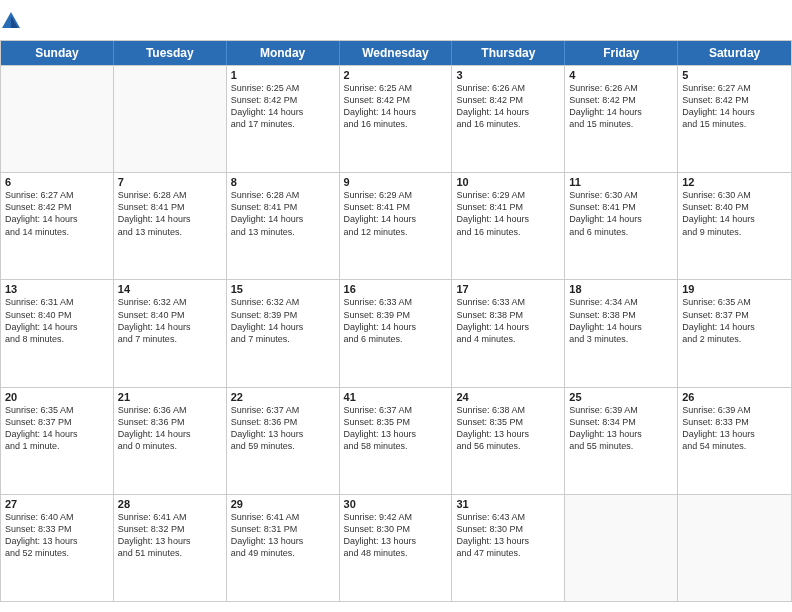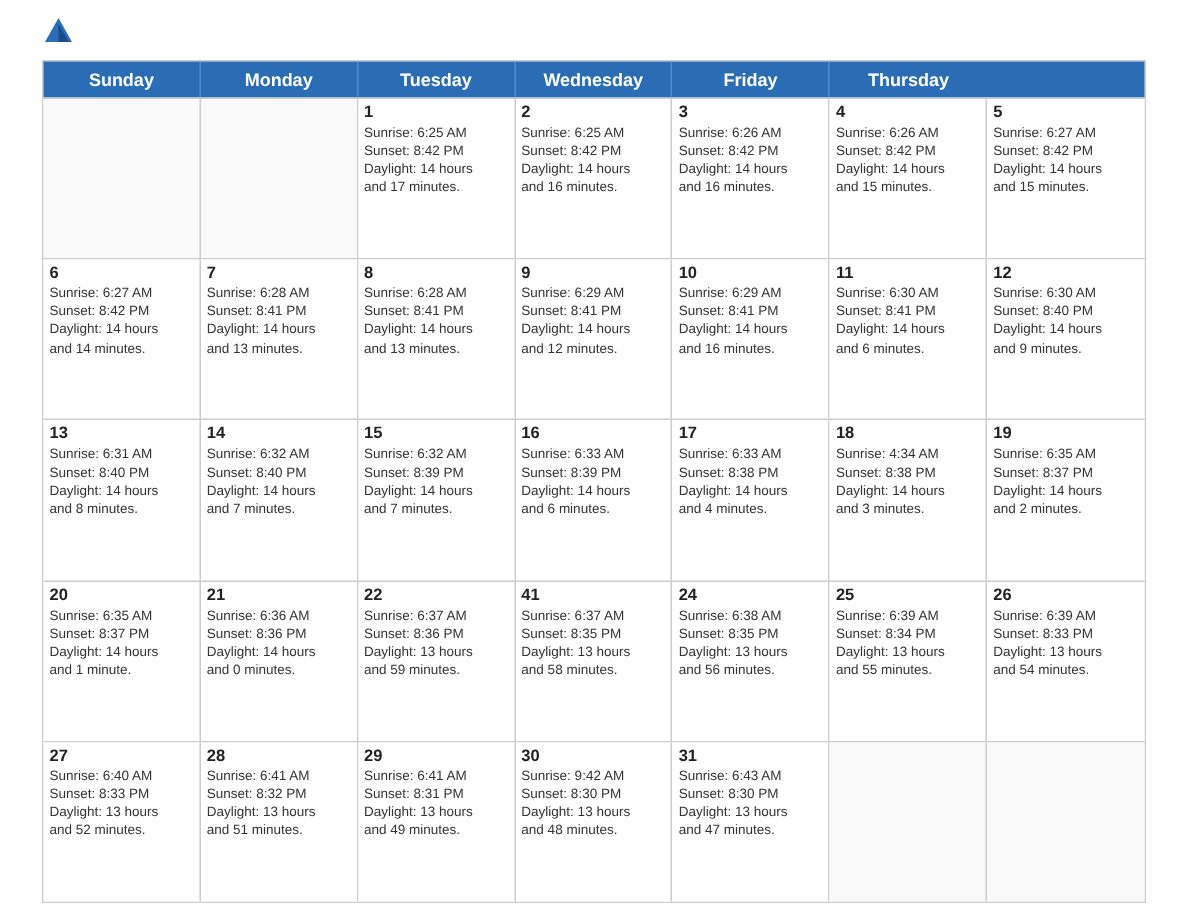--- a/index.html
+++ b/index.html
@@ -6,21 +6,21 @@
     body {
       width: 792px;
       height: 612px;
       font-family: Arial, sans-serif;
       background: #fff;
       overflow: hidden;
     }
     .page {
       width: 792px;
       height: 612px;
-      padding: 10px 28px;
+      padding: 10px 0;
       display: flex;
       flex-direction: column;
     }
     .header {
       display: flex;
       justify-content: space-between;
       align-items: flex-start;
       margin-bottom: 8px;
     }
     .logo {
@@ -130,25 +130,26 @@
     </div>
     <div class="title-block">
       <div class="month-title"></div>
       <div class="location"></div>
     </div>
   </div>
 
   <div class="calendar">
     <div class="cal-header">
     <div class="cal-header-cell">Sunday</div>
+        <div class="cal-header-cell">Tuesday</div>
         <div class="cal-header-cell">Monday</div>
-        <div class="cal-header-cell">Tuesday</div>
         <div class="cal-header-cell">Wednesday</div>
+        <div class="cal-header-cell">Thursday</div>
         <div class="cal-header-cell">Friday</div>
-        <div class="cal-header-cell">Thursday</div>
+        <div class="cal-header-cell">Saturday</div>
       </div>
     <div class="cal-body">
     <div class="cal-row">
           <div class="cal-cell empty"></div>
           <div class="cal-cell empty"></div>
           <div class="cal-cell">
             <div class="day-num">1</div>
             <div class="cell-line">Sunrise: 6:25 AM</div>
             <div class="cell-line">Sunset: 8:42 PM</div>
             <div class="cell-line">Daylight: 14 hours</div>

